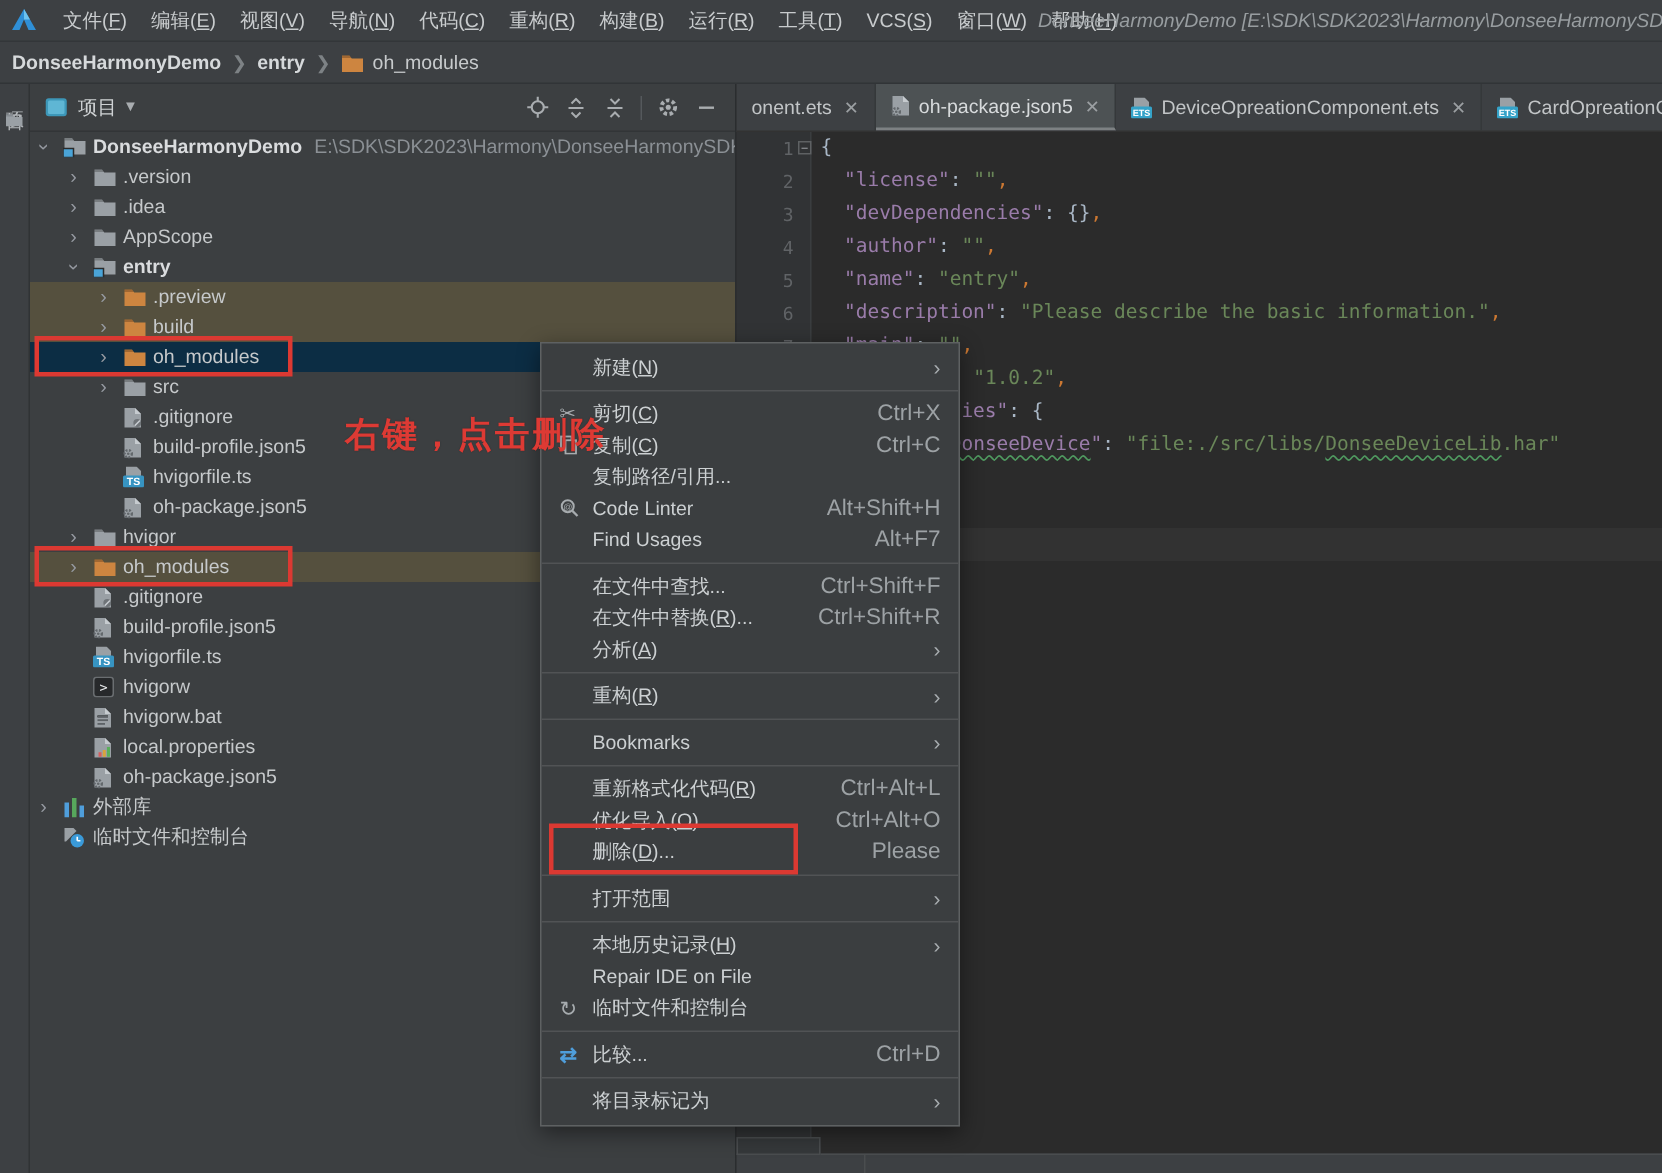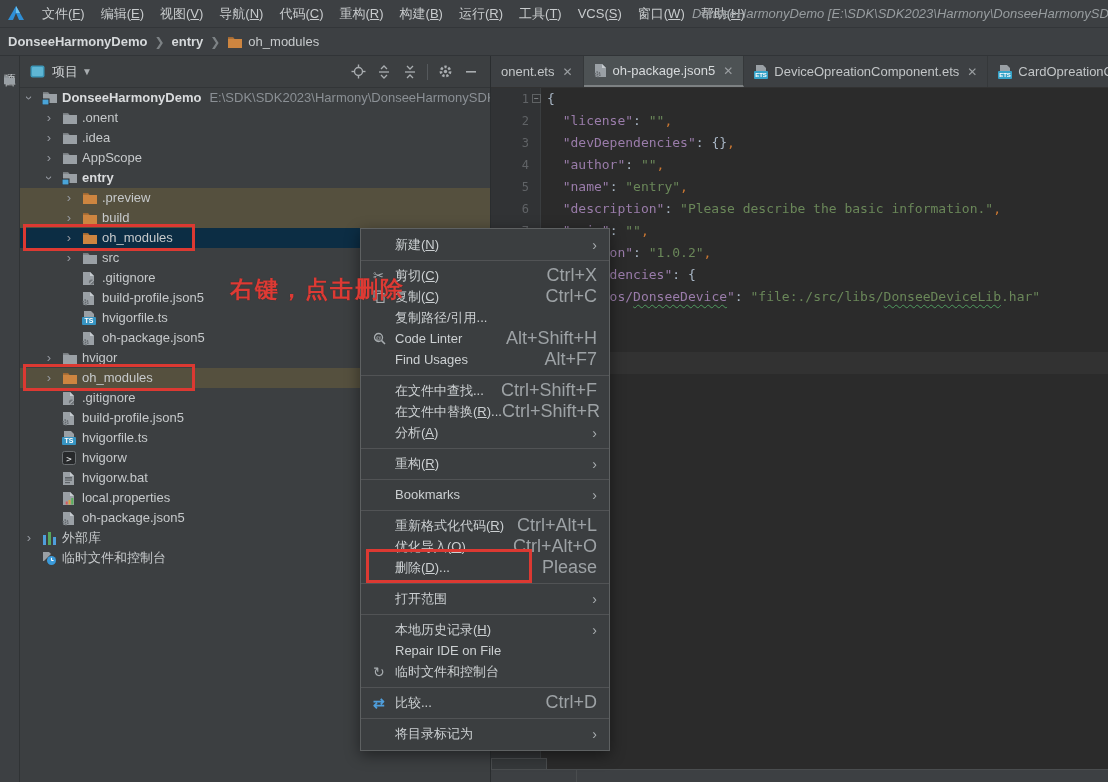--- a/index.html
+++ b/index.html
@@ -69,27 +69,27 @@
   .code-text { position:absolute; left:56px; white-space:pre; color:#a9b7c6; }
   .tk-key { color:#9a7caa; } .tk-str { color:#6a8759; } .tk-p { color:#a9b7c6; } .tk-c { color:#cc7832; }
   .tk-keyw { color:#9a7caa; text-decoration:underline wavy #4f9b60 1px; text-underline-offset:3px; }
   .tk-strw { color:#6a8759; text-decoration:underline wavy #4f9b60 1px; text-underline-offset:3px; }
 
   .editor-bottom { position:absolute; left:0; bottom:0; width:618px; height:13px; background:#3d4043; border-top:1px solid #4a4d4f; }
   .editor-bottom .seg { position:absolute; left:0; top:-12px; width:56px; height:12px; border:1px solid #4a4d4f; background:#35383a; }
   .editor-bottom .seg2 { position:absolute; left:85px; top:0; width:1px; height:13px; background:#4a4d4f; }
 
   
-  .context-menu { position:absolute; left:360px; top:228px; width:250px; background:#3b3e40;
+  .context-menu { position:absolute; left:360px; top:228px; width:280px; background:#3b3e40;
     border:1px solid #5e6162; box-shadow:0 4px 14px rgba(0,0,0,.45); z-index:20; padding:5px 0 6px 0; }
   .cm-item { position:relative; height:21px; display:flex; align-items:center; padding:0 12px 0 12px; cursor:pointer; }
   .cm-ico { width:22px; flex:0 0 22px; display:flex; align-items:center; font-size:13px; color:#a7acaf; }
   .cm-label { font-size:13px; color:#ccd0d2; white-space:nowrap; }
   .cm-label u { text-decoration:underline; }
-  .cm-right { margin-left:auto; font-size:18px; color:#9da2a5; white-space:nowrap; }
+  .cm-right { margin-left:auto; font-size:15px; color:#9da2a5; white-space:nowrap; }
   .cm-arrow { margin-left:auto; color:#a7acaf; font-size:14px; }
   .cm-sep { height:1px; background:#515355; margin:4.5px 0; }
   .cm-redbox { position:absolute; left:5px; top:-8px; width:166px; height:34px; border:3px solid #dc3932; pointer-events:none; z-index:2; }
 
   
   .annotation { position:absolute; left:230px; top:274px; z-index:40; color:#dd3a34; font-size:23px; font-weight:bold;
     letter-spacing:2px; white-space:nowrap; pointer-events:none; text-shadow:0 0 1px rgba(0,0,0,.3); }
 
   .icon-svg { display:block; }
 </style>
@@ -203,21 +203,21 @@
           <span class="tw-label" style="left: 42px;"><b>DonseeHarmonyDemo</b><span class="tw-path">E:\SDK\SDK2023\Harmony\DonseeHarmonySDK_</span></span>
         </div>
         <div class="tree-row">
           <span class="tw-chevron" style="left: 24px;">›</span>
           <span class="tw-icon" style="left: 42px;">
             <svg class="icon-svg" width="16" height="13" viewBox="0 0 16 13">
   <path d="M1 1 h5 l1.5 2 H15 v9 H1z" fill="#9aa0a5"></path>
               <path d="M1 1 h5 l1.2 1.7 H1z" fill="rgba(0,0,0,.22)"></path>
             </svg>
           </span>
-          <span class="tw-label" style="left: 62px;">.onent</span>
+          <span class="tw-label" style="left: 62px;">.version</span>
         </div>
         <div class="tree-row">
           <span class="tw-chevron" style="left: 24px;">›</span>
           <span class="tw-icon" style="left: 42px;">
             <svg class="icon-svg" width="16" height="13" viewBox="0 0 16 13">
   <path d="M1 1 h5 l1.5 2 H15 v9 H1z" fill="#9aa0a5"></path>
               <path d="M1 1 h5 l1.2 1.7 H1z" fill="rgba(0,0,0,.22)"></path>
             </svg>
           </span>
           <span class="tw-label" style="left: 62px;">.idea</span>

